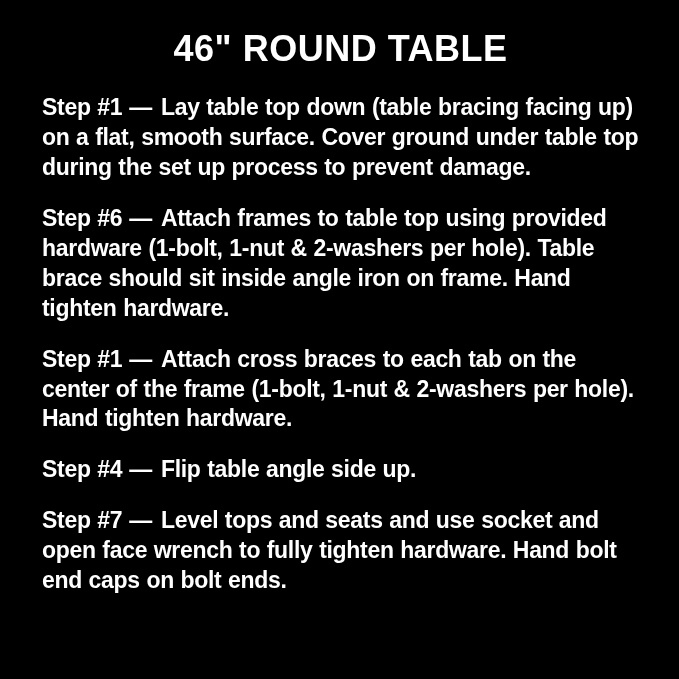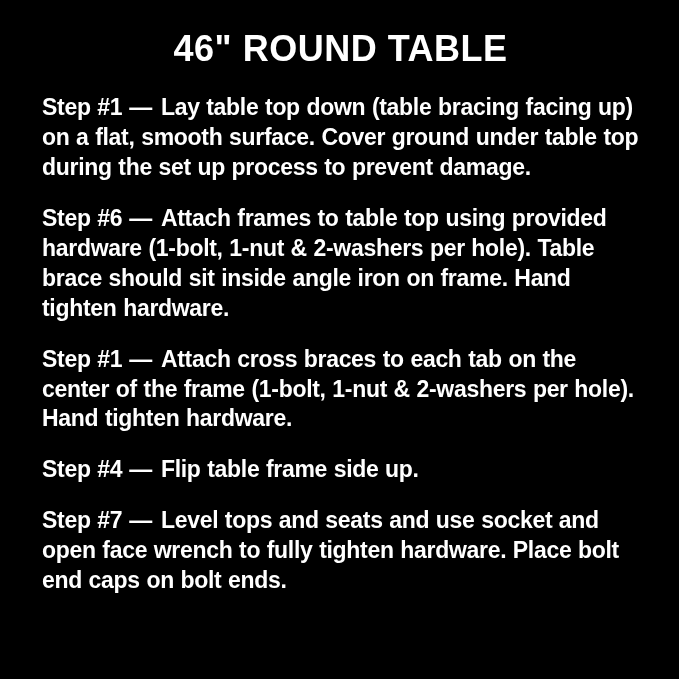--- a/index.html
+++ b/index.html
@@ -65,19 +65,19 @@
 
   <div class="steps">
 
     <p class="step"><span>Step #1</span><span class="step-dash">—</span><span>Lay table top down (table bracing facing up) on a flat, smooth surface. Cover ground under table top during the set up process to prevent damage.</span></p>
 
     <p class="step"><span>Step #6</span><span class="step-dash">—</span><span>Attach frames to table top using provided hardware (1-bolt, 1-nut &amp; 2-washers per hole). Table brace should sit inside angle iron on frame. Hand tighten hardware.</span></p>
 
 
     <p class="step"><span>Step #1</span><span class="step-dash">—</span><span>Attach cross braces to each tab on the center of the frame (1-bolt, 1-nut &amp; 2-washers per hole). Hand tighten hardware.</span></p>
 
-    <p class="step"><span>Step #4</span><span class="step-dash">—</span><span>Flip table frame side up.</span></p>
+    <p class="step"><span>Step #4</span><span class="step-dash">—</span><span>Flip table angle side up.</span></p>
 
-    <p class="step"><span>Step #7</span><span class="step-dash">—</span><span>Level tops and seats and use socket and open face wrench to fully tighten hardware. Place bolt end caps on bolt ends.</span></p>
+    <p class="step"><span>Step #7</span><span class="step-dash">—</span><span>Level tops and seats and use socket and open face wrench to fully tighten hardware. Hand bolt end caps on bolt ends.</span></p>
 
   </div>
 
 </div>
 
 </body></html>

